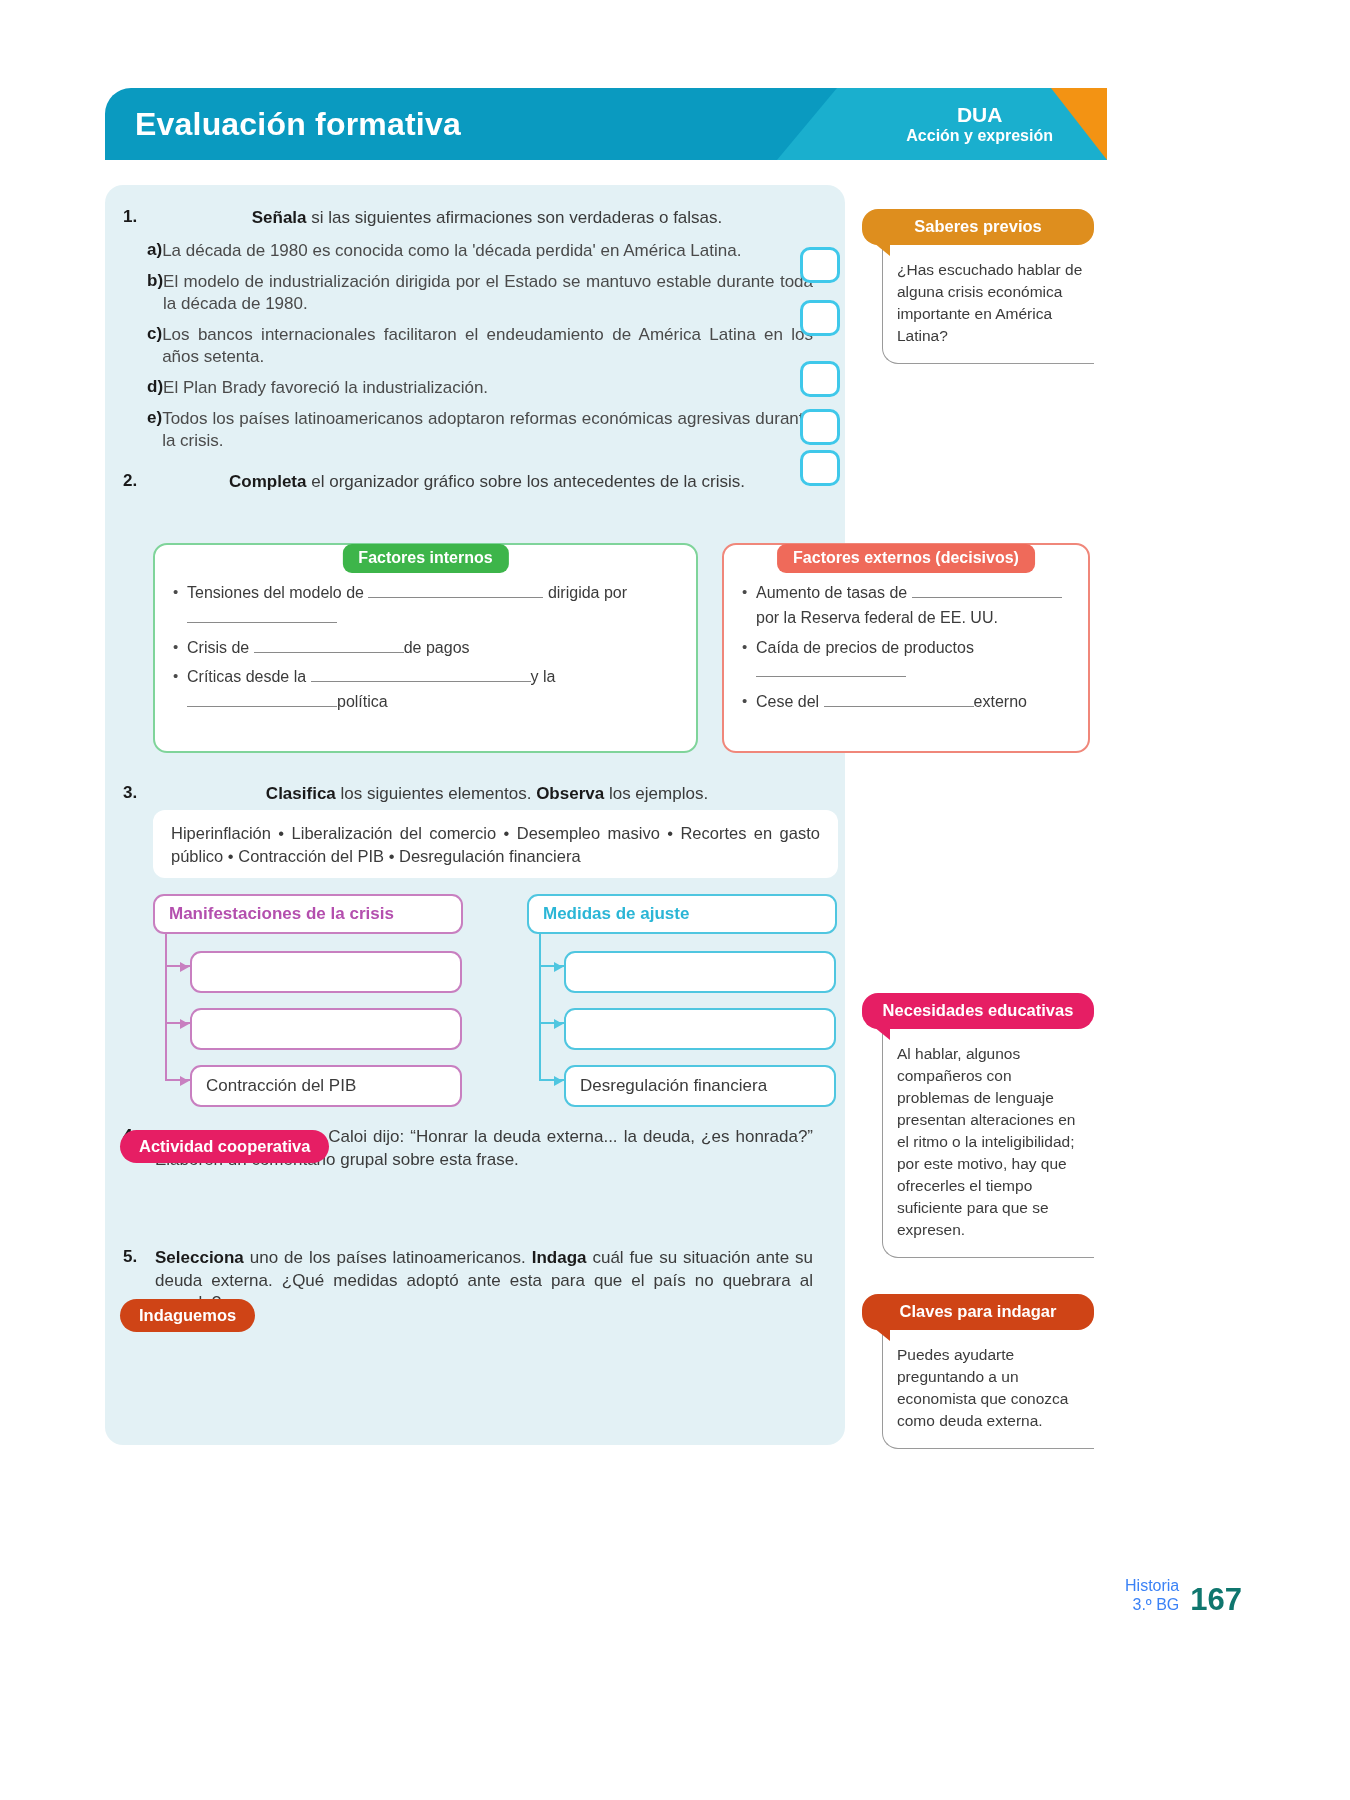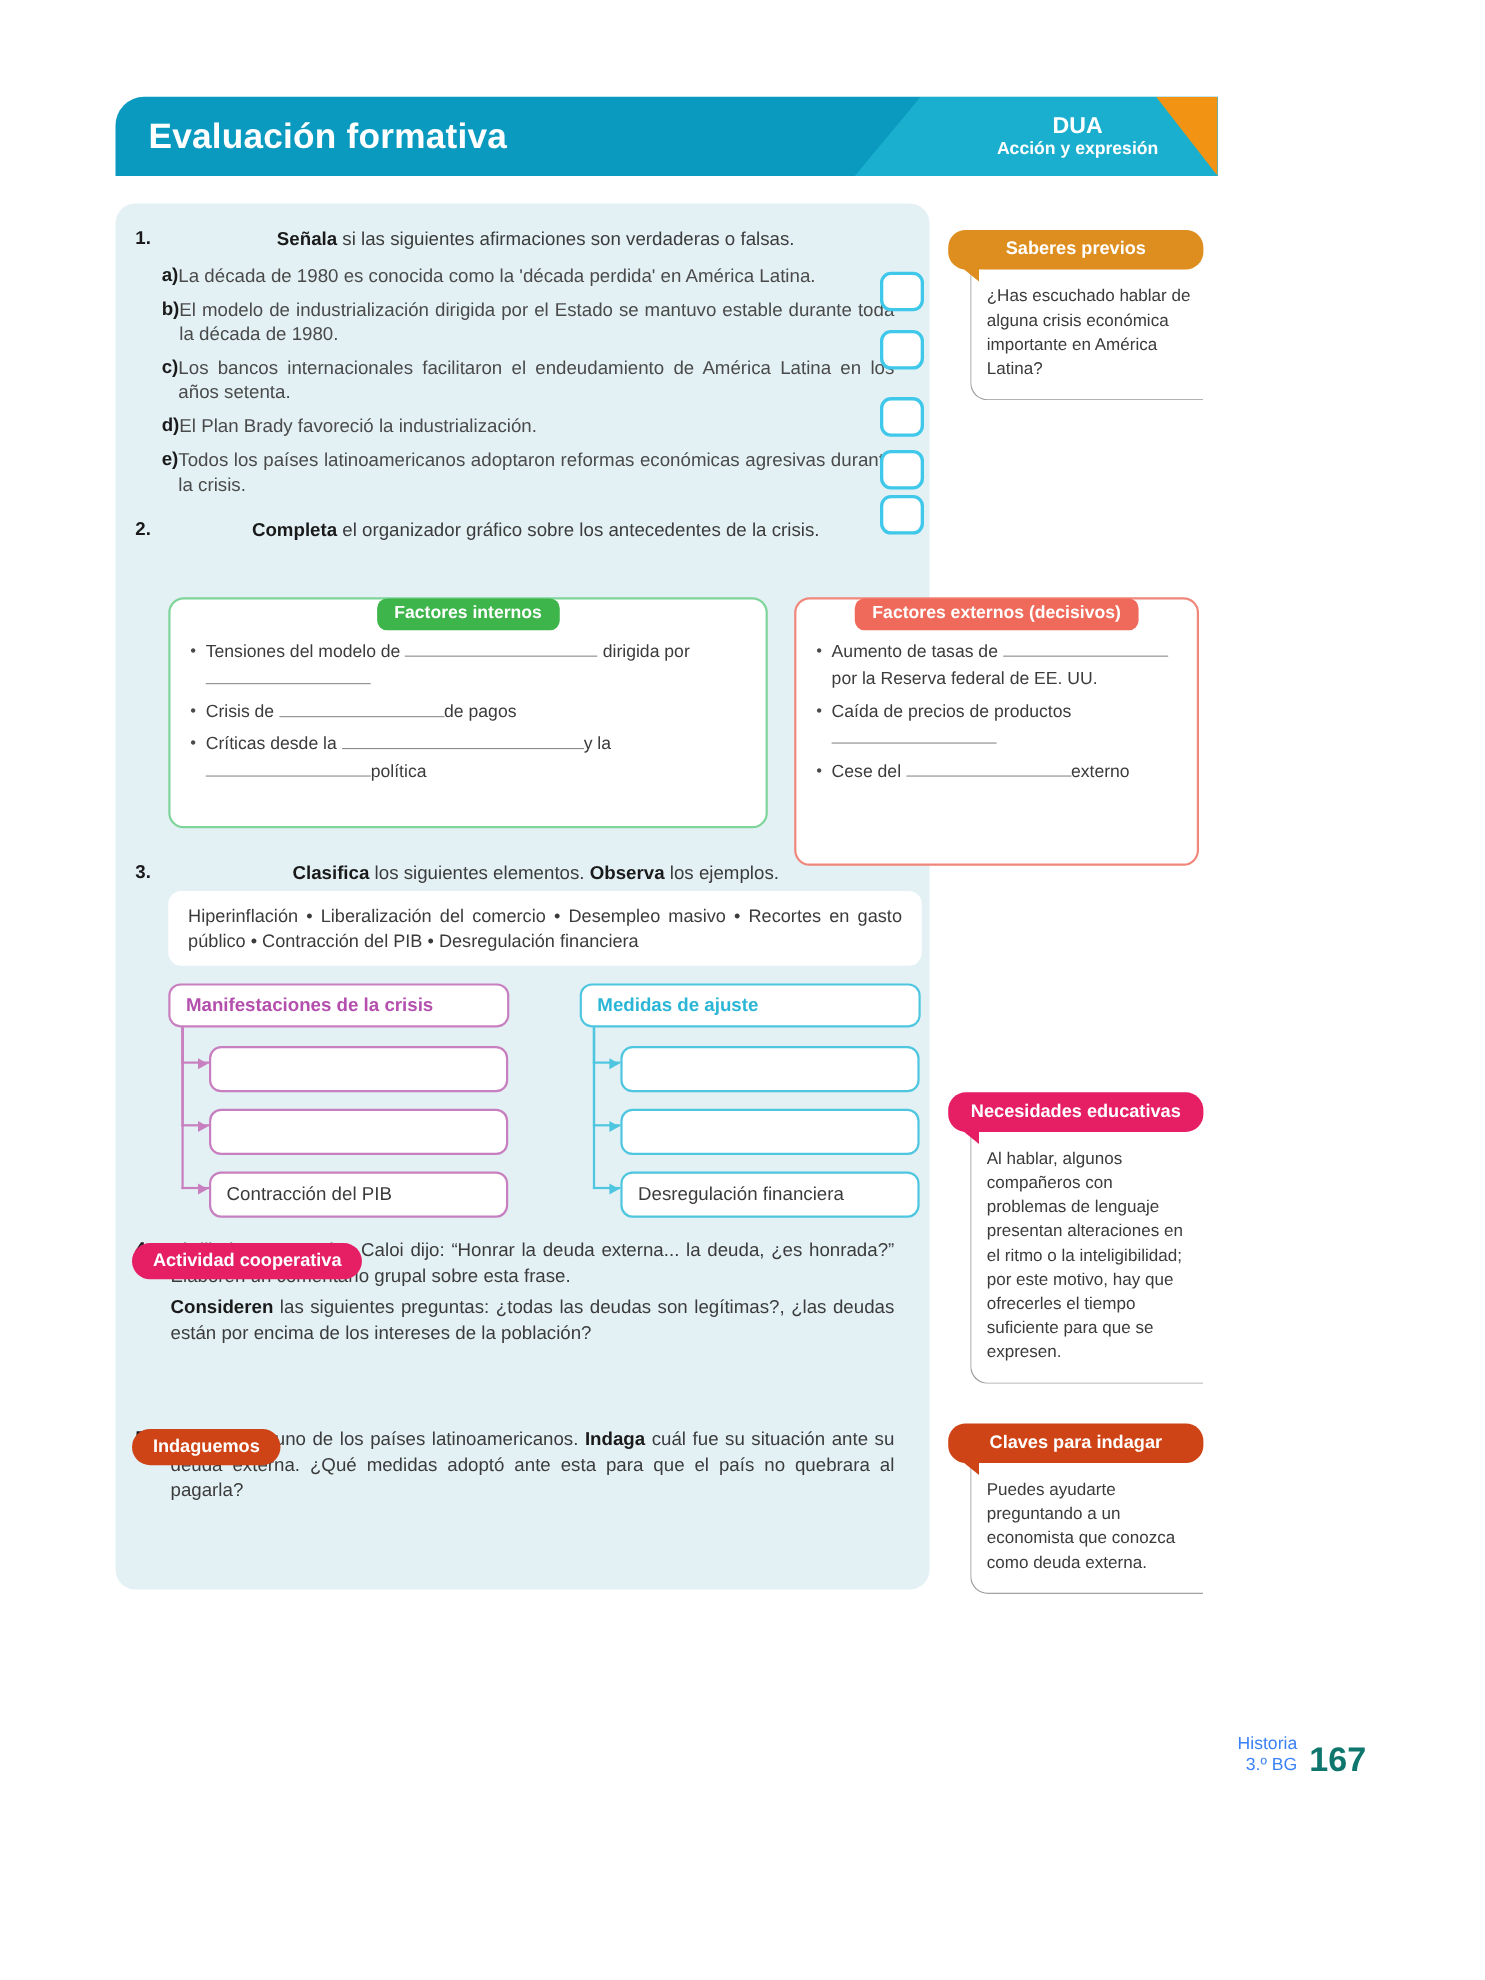--- a/index.html
+++ b/index.html
@@ -120,21 +120,21 @@
     background: #ffffff;
     border-radius: 14px;
   }
   .org-internal {
     left: 153px; top: 543px;
     width: 545px; height: 210px;
     border: 2px solid #7fd49a;
   }
   .org-external {
     left: 722px; top: 543px;
-    width: 368px; height: 244px;
+    width: 368px; height: 210px;
     border: 2px solid #f0877a;
   }
   .org-tab {
     position: absolute;
     top: -1px;
     left: 50%;
     transform: translateX(-50%);
     padding: 5px 16px 6px;
     border-radius: 9px;
     color: #ffffff;
@@ -349,24 +349,20 @@
 
     <div class="q-row" style="margin-top:289px">
       <div class="q-num">3.</div>
       <div class="q-text"><b>Clasifica</b><span> los siguientes elementos. </span><b>Observa</b><span> los ejemplos.</span></div>
     </div>
 
     <div class="q-row" style="margin-top:320px">
       <div class="q-num">4.</div>
       <div class="q-text" style="text-align:justify;padding-right:6px">El dibujante argentino Caloi dijo: “Honrar la deuda externa... la deuda, ¿es honrada?” Elaboren un comentario grupal sobre esta frase.</div>
     </div>
-    <div class="q-row" style="margin-top:6px">
-      <div class="q-num"></div>
-      <div class="q-text" style="text-align:justify;padding-right:6px"><b>Consideren</b><span> las siguientes preguntas: ¿todas las deudas son legítimas?, ¿las deudas están por encima de los intereses de la población?</span></div>
-    </div>
 
     <div class="q-row" style="margin-top:75px">
       <div class="q-num">5.</div>
       <div class="q-text" style="text-align:justify;padding-right:6px"><b>Selecciona</b><span> uno de los países latinoamericanos. </span><b>Indaga</b><span> cuál fue su situación ante su deuda externa. ¿Qué medidas adoptó ante esta para que el país no quebrara al pagarla?</span></div>
     </div>
   </div>
 
   <div class="cbox" style="left:800px; top:247px;"></div>
   <div class="cbox" style="left:800px; top:300px;"></div>
   <div class="cbox" style="left:800px; top:361px;"></div>

